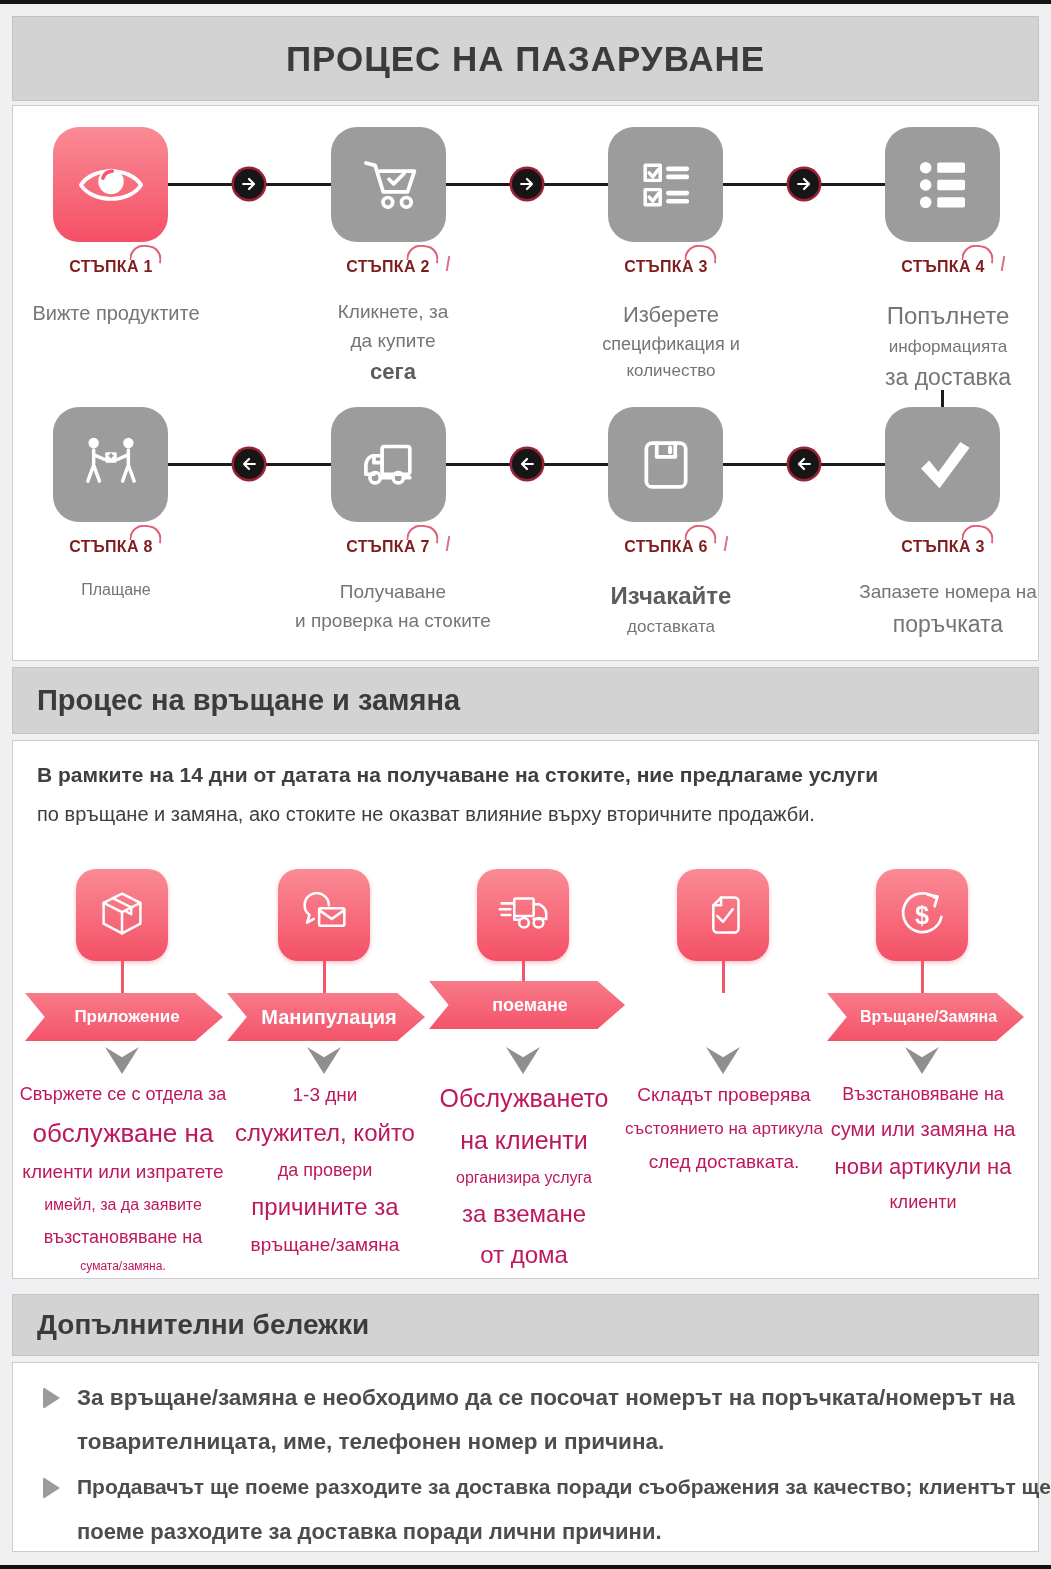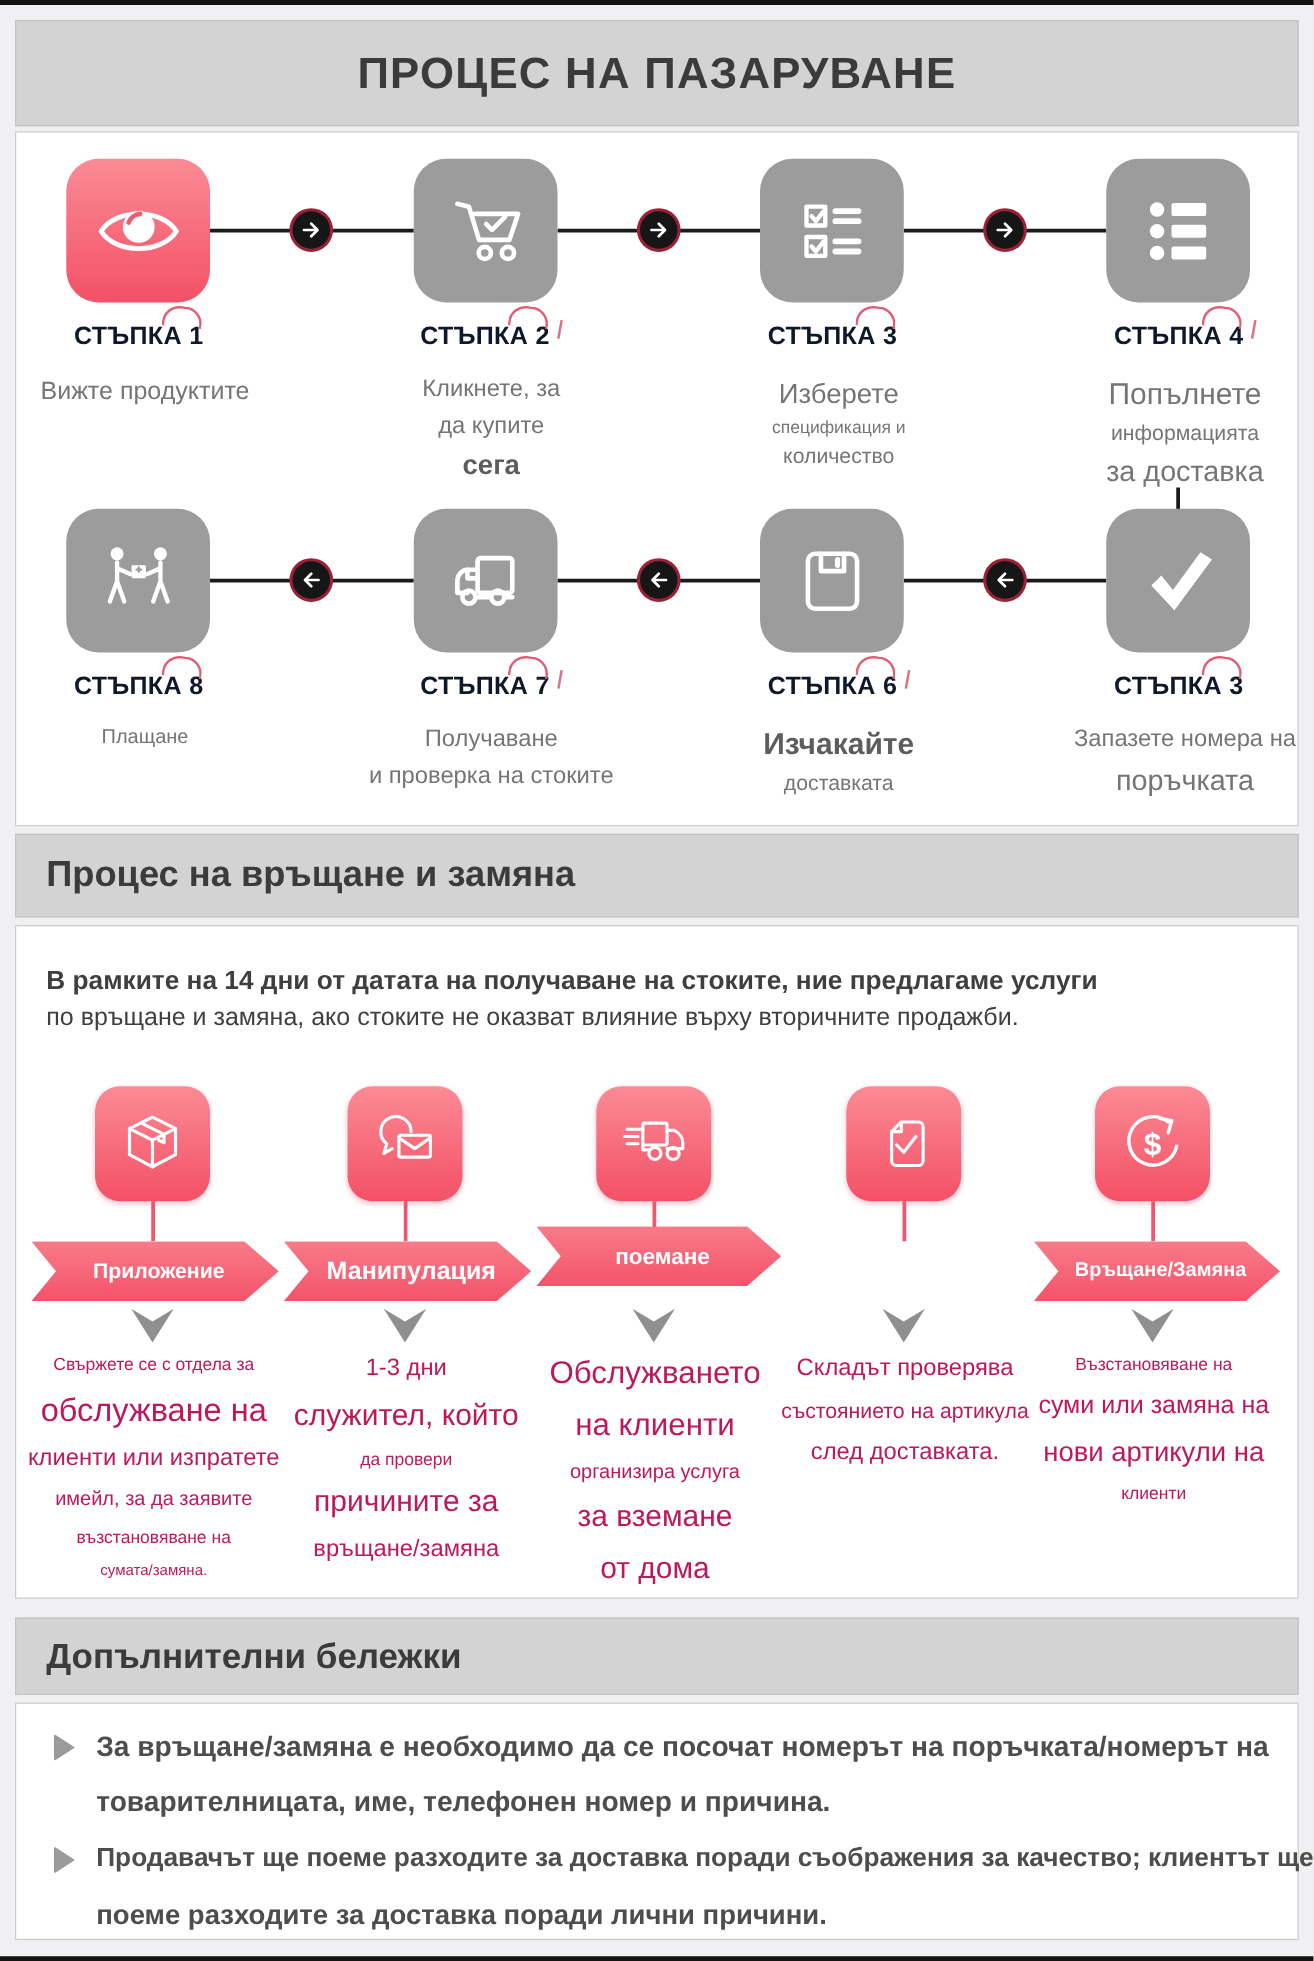--- a/index.html
+++ b/index.html
@@ -33,37 +33,37 @@
   .vline{position:absolute;width:3px;background:#1a1a1a;}
   .badge{
     position:absolute;width:30px;height:30px;border-radius:50%;
     background:#161616;box-shadow:0 0 0 2.5px #9c2136;
     display:flex;align-items:center;justify-content:center;
   }
   .badge svg{width:20px;height:20px;}
   .badge.left svg{transform:rotate(180deg);}
   .step-label{
     position:absolute;width:170px;text-align:center;
-    font-size:20px;font-weight:700;color:#0f172a;letter-spacing:.3px;
+    font-size:16px;font-weight:700;color:#7f1d1d;letter-spacing:.3px;
   }
   .arc{
     position:absolute;top:-13px;right:34px;width:28px;height:15px;
     border:2px solid #df5f77;border-bottom:none;
     border-radius:14px 14px 0 0;transform:rotate(6deg);
   }
   .tick{
     position:absolute;right:24px;top:-2px;width:2px;height:15px;
     background:#d97287;transform:rotate(10deg);
   }
   .step-desc{
     position:absolute;width:250px;text-align:center;color:#757575;
     font-weight:500;line-height:1.5;
   }
   .ln{display:block;}
-  .t12{font-size:12px}.t16{font-size:16px}.t17{font-size:17px}.t18{font-size:14px}
+  .t12{font-size:12px}.t16{font-size:16px}.t17{font-size:17px}.t18{font-size:18px}
   .t19{font-size:19px}.t20{font-size:20px}.t22{font-size:22px}
   .t23{font-size:23px}.t24{font-size:24px}.t25{font-size:25px}.t26{font-size:26px}
   .dk{color:#5d5d5d;font-weight:600;}
   
   .intro{position:absolute;left:24px;color:#3f3f3f;font-weight:600;}
   .rtile{
     position:absolute;width:92px;height:92px;border-radius:20px;
     background:linear-gradient(180deg,#fa8b95,#f4path5066);
     background:linear-gradient(180deg,#fa8b95,#f45066);
     display:flex;align-items:center;justify-content:center;
@@ -294,21 +294,21 @@
       <span class="ln t19">Запазете номера на</span>
       <span class="ln t23">поръчката</span>
     </div>
   </div>
 
   <div class="band" style="top:663px;height:67px;display:flex;align-items:center;">
     <div class="band-title">Процес на връщане и замяна</div>
   </div>
 
   <div class="panel" style="top:736px;height:539px;overflow:visible;">
-    <div class="intro" style="top:32px;font-size:21px;">В рамките на 14 дни от датата на получаване на стоките, ние предлагаме услуги</div>
+    <div class="intro" style="top:22px;font-size:21px;">В рамките на 14 дни от датата на получаване на стоките, ние предлагаме услуги</div>
     <div class="intro" style="top:62px;font-size:20px;font-weight:500;">по връщане и замяна, ако стоките не оказват влияние върху вторичните продажби.</div>
 
     <div class="stem" style="left:108px;top:220px;height:32px;"></div>
     <div class="stem" style="left:310px;top:220px;height:32px;"></div>
     <div class="stem" style="left:509px;top:220px;height:32px;"></div>
     <div class="stem" style="left:709px;top:220px;height:32px;"></div>
     <div class="stem" style="left:908px;top:220px;height:32px;"></div>
 
     <div class="rtile" style="left:63px;top:128px;">
       <svg viewBox="0 0 64 64" fill="none" stroke="#fff" stroke-width="2.6" stroke-linecap="round" stroke-linejoin="round">

